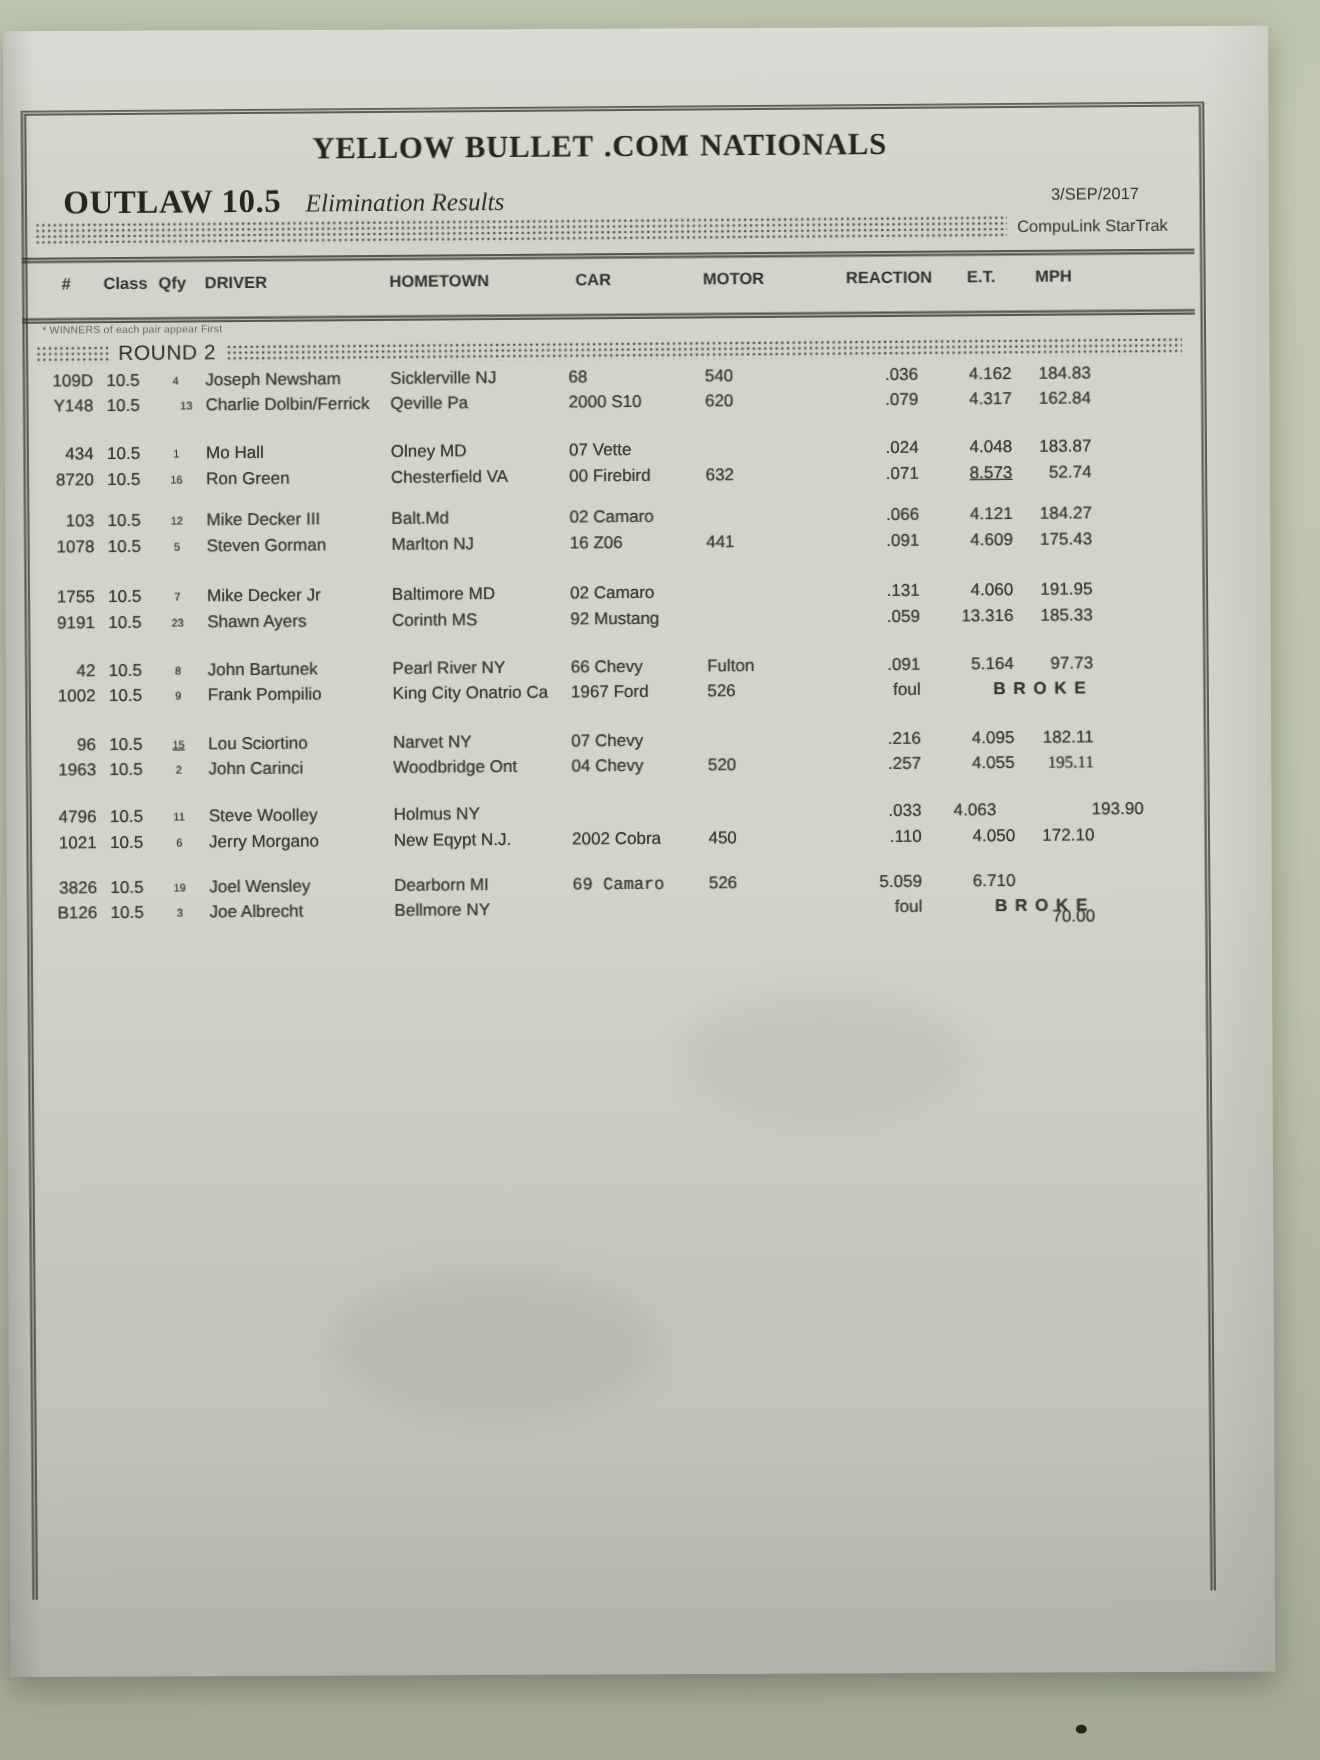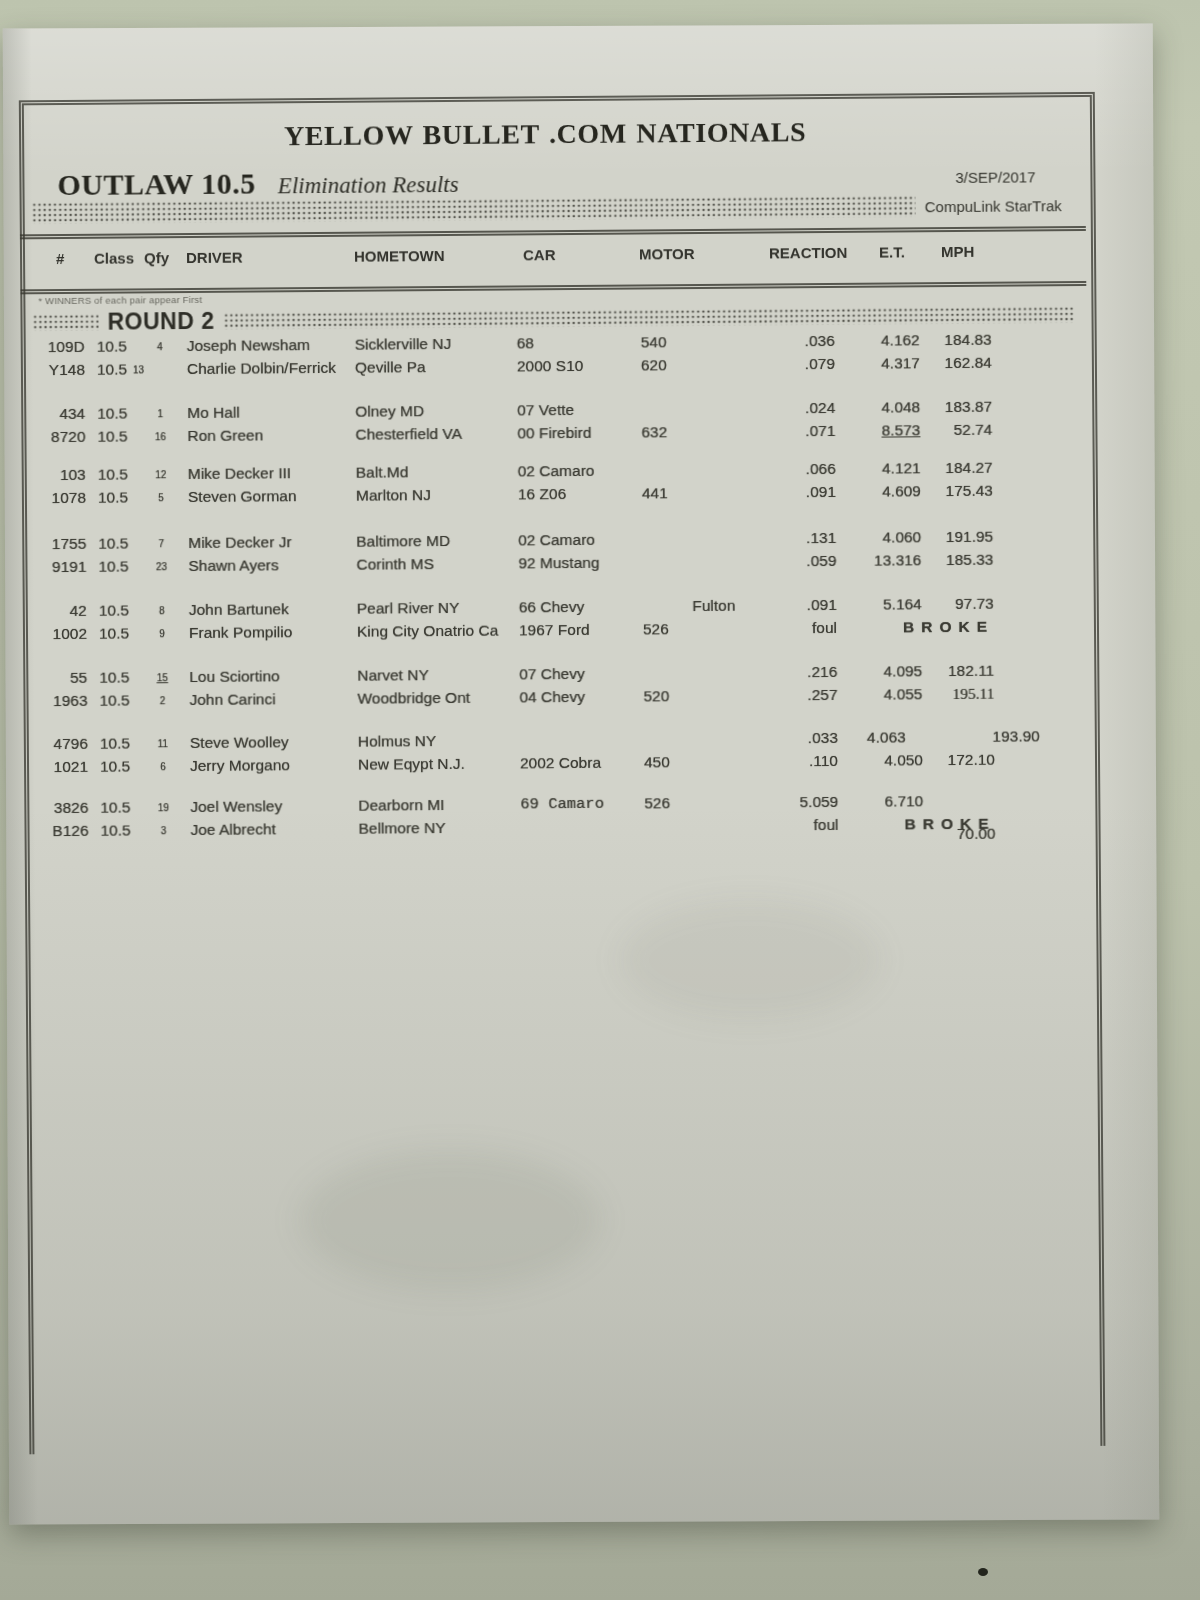--- a/index.html
+++ b/index.html
@@ -50,21 +50,21 @@
     position:absolute; left:24px; width:1066px; top:230px; height:50px;
     border-top:5px double rgba(55,55,48,.8);
     border-bottom:5px double rgba(55,55,48,.8);
   }
   .colhead{position:absolute; top:246px; font-size:15px; font-weight:bold; color:#33332d; white-space:nowrap;}
   .note{position:absolute; left:42px; top:291px; font-size:9.5px; color:#4c4c44; opacity:.8; letter-spacing:.2px;}
   .roundband{position:absolute; left:36px; right:122px; top:306px; height:25px; display:flex; align-items:center;}
   .roundband .dots{height:17px;}
   .roundband .lead{width:66px; margin-right:9px;}
   .roundband .tail{flex:1; margin-left:9px;}
-  .round-label{font-size:23px; font-weight:bold; color:#2e2e27; letter-spacing:.5px; white-space:nowrap;}
+  .round-label{font-size:19px; font-weight:normal; color:#2e2e27; letter-spacing:.5px; white-space:nowrap;}
   .row{position:absolute; left:0; width:1200px; height:20px;}
   .cell{position:absolute; font-size:15.5px; color:#3b3b33; white-space:nowrap; text-shadow:0 0 .7px rgba(58,58,51,.75);}
   .cell.qfy{font-size:10px; top:4px;}
   .cell.foul{padding-right:38px;}
   .cell.result{letter-spacing:7px; font-weight:bold;}
   .speck{position:absolute; background:#23251d; border-radius:50%;}
   .blotch{position:absolute; border-radius:50%; filter:blur(14px);}
 </style>
 </head>
 <body>
@@ -118,21 +118,21 @@
           <span class="cell" style="left: 358px; width: 160px; text-align: left;">Sicklerville NJ</span>
           <span class="cell" style="left: 520px; width: 122px; text-align: left;">68</span>
           <span class="cell" style="left: 644px; width: 80px; text-align: left;">540</span>
           <span class="cell" style="left: 705px; width: 133px; text-align: right;">.036</span>
           <span class="cell" style="left: 850px; width: 73px; text-align: right;">4.162</span>
           <span class="cell" style="left: 928px; width: 67px; text-align: right;">184.83</span>
         </div>
         <div class="row" style="top: 357.4px;">
           <span class="cell" style="left: 20px; width: 68px; text-align: right;">Y148</span>
           <span class="cell" style="left: 100px; width: 42px; text-align: left;">10.5</span>
-          <span class="cell qfy" style="left: 136px; width: 30px; text-align: left;">13</span>
+          <span class="cell qfy" style="left: 148px; width: 30px; text-align: right;">13</span>
           <span class="cell" style="left: 190px; width: 165px; text-align: left;">Charlie Dolbin/Ferrick</span>
           <span class="cell" style="left: 358px; width: 160px; text-align: left;">Qeville Pa</span>
           <span class="cell" style="left: 520px; width: 122px; text-align: left;">2000 S10</span>
           <span class="cell" style="left: 644px; width: 80px; text-align: left;">620</span>
           <span class="cell" style="left: 705px; width: 133px; text-align: right;">.079</span>
           <span class="cell" style="left: 850px; width: 73px; text-align: right;">4.317</span>
           <span class="cell" style="left: 928px; width: 67px; text-align: right;">162.84</span>
         </div>
         <div class="row" style="top: 401px;">
           <span class="cell" style="left: 20px; width: 68px; text-align: right;">434</span>
@@ -202,38 +202,38 @@
           <span class="cell" style="left: 850px; width: 73px; text-align: right;">13.316</span>
           <span class="cell" style="left: 928px; width: 67px; text-align: right;">185.33</span>
         </div>
         <div class="row" style="top: 598px;">
           <span class="cell" style="left: 20px; width: 68px; text-align: right;">42</span>
           <span class="cell" style="left: 100px; width: 42px; text-align: left;">10.5</span>
           <span class="cell qfy" style="left: 148px; width: 30px; text-align: center;">8</span>
           <span class="cell" style="left: 190px; width: 165px; text-align: left;">John Bartunek</span>
           <span class="cell" style="left: 358px; width: 160px; text-align: left;">Pearl River NY</span>
           <span class="cell" style="left: 520px; width: 122px; text-align: left;">66 Chevy</span>
-          <span class="cell" style="left: 644px; width: 80px; text-align: center; margin-left: 31px;">Fulton</span>
+          <span class="cell" style="left: 644px; width: 80px; text-align: left;">Fulton</span>
           <span class="cell" style="left: 705px; width: 133px; text-align: right;">.091</span>
           <span class="cell" style="left: 850px; width: 73px; text-align: right;">5.164</span>
           <span class="cell" style="left: 928px; width: 67px; text-align: right;">97.73</span>
         </div>
         <div class="row" style="top: 621.4px;">
           <span class="cell" style="left: 20px; width: 68px; text-align: right;">1002</span>
           <span class="cell" style="left: 100px; width: 42px; text-align: left;">10.5</span>
           <span class="cell qfy" style="left: 148px; width: 30px; text-align: center;">9</span>
           <span class="cell" style="left: 190px; width: 165px; text-align: left;">Frank Pompilio</span>
           <span class="cell" style="left: 358px; width: 160px; text-align: left;">King City Onatrio Ca</span>
           <span class="cell" style="left: 520px; width: 122px; text-align: left;">1967 Ford</span>
           <span class="cell" style="left: 644px; width: 80px; text-align: left;">526</span>
           <span class="cell foul" style="left: 705px; width: 133px; text-align: right;">foul</span>
           <span class="cell result" style="left: 880px; width: 115px; text-align: right;">BROKE</span>
         </div>
         <div class="row" style="top: 665px;">
-          <span class="cell" style="left: 20px; width: 68px; text-align: right;">55</span>
+          <span class="cell" style="left: 20px; width: 68px; text-align: right;">96</span>
           <span class="cell" style="left: 100px; width: 42px; text-align: left;">10.5</span>
           <span class="cell qfy" style="left: 148px; width: 30px; text-align: center; text-decoration: underline;">15</span>
           <span class="cell" style="left: 190px; width: 165px; text-align: left;">Lou Sciortino</span>
           <span class="cell" style="left: 358px; width: 160px; text-align: left;">Narvet NY</span>
           <span class="cell" style="left: 520px; width: 122px; text-align: left;">07 Chevy</span>
           <span class="cell" style="left: 705px; width: 133px; text-align: right;">.216</span>
           <span class="cell" style="left: 850px; width: 73px; text-align: right;">4.095</span>
           <span class="cell" style="left: 928px; width: 67px; text-align: right;">182.11</span>
         </div>
         <div class="row" style="top: 688.4px;">

